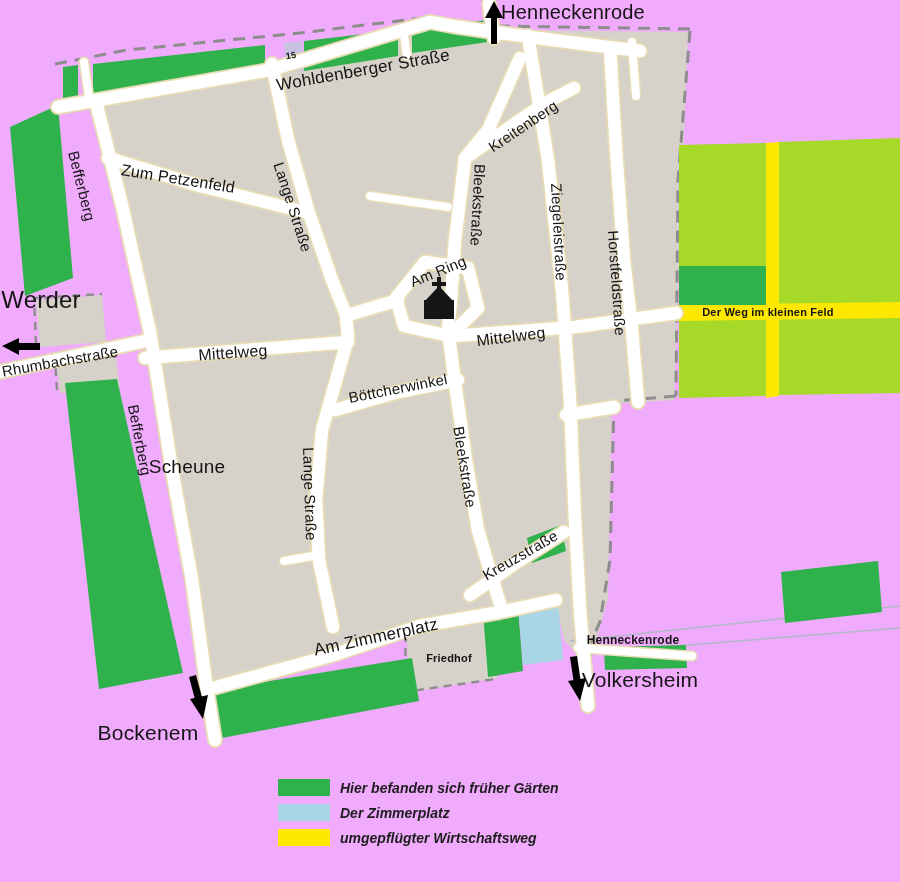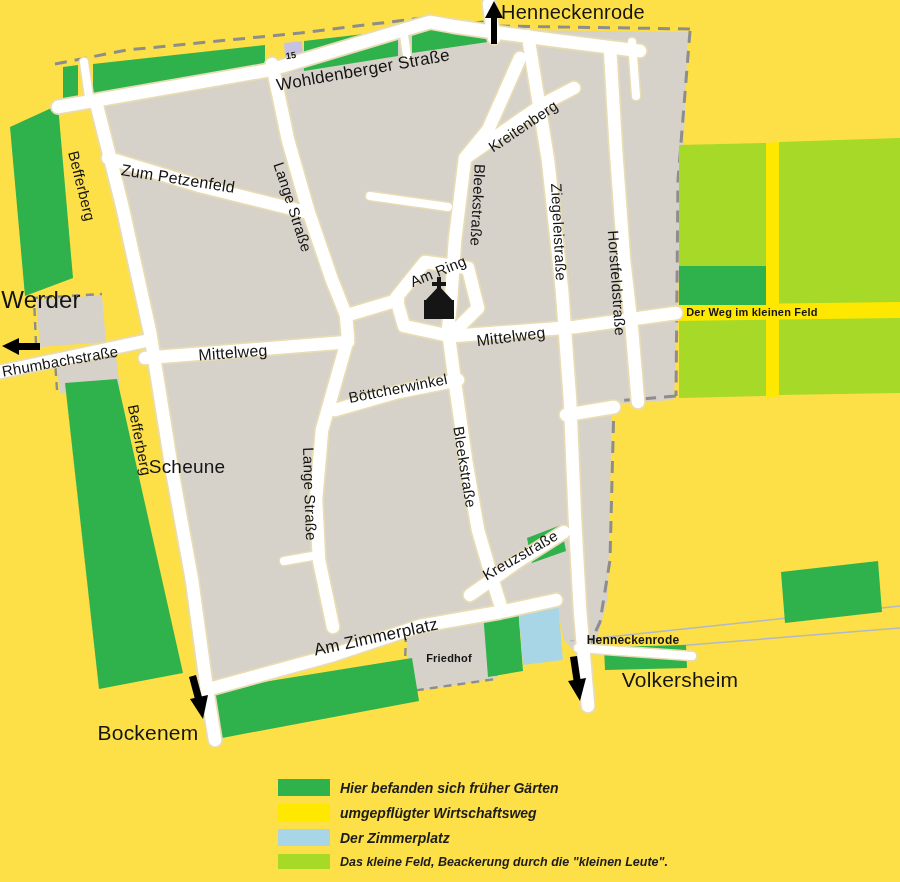--- a/index.html
+++ b/index.html
@@ -1,16 +1,16 @@
 <!DOCTYPE html>
 <html><head>
 <meta charset="utf-8">
 <style>
   html,body{margin:0;padding:0;background:#fff;}
-  #stage{position:relative;width:900px;height:882px;background:#fde047;overflow:hidden;
+  #stage{position:relative;width:900px;height:882px;background:#f0abfc;overflow:hidden;
          font-family:"Liberation Sans", sans-serif;}
   #mapsvg{position:absolute;left:0;top:0;}
   .lbl{position:absolute;transform:translate(-50%,-50%) rotate(var(--r,0deg));
        font-size:var(--s,15px);font-weight:var(--w,400);color:#141414;
        white-space:nowrap;letter-spacing:.2px;line-height:1;}
   .legend{position:absolute;left:278px;top:779px;font-style:italic;}
   .legend-row{display:flex;align-items:center;margin-bottom:8px;}
   .swatch{width:52px;height:17px;margin-right:10px;flex:0 0 auto;}
   .legend-label{font-weight:bold;font-size:14px;color:#1c1c1c;white-space:nowrap;}
   .legend-row.small .legend-label{font-size:12.5px;}
@@ -129,36 +129,32 @@
   <span class="lbl" style="left:511px;top:337px;--r:-7deg;--s:16px;">Mittelweg</span>
   <span class="lbl" style="left:398px;top:388px;--r:-11deg;--s:15px;">Böttcherwinkel</span>
   <span class="lbl" style="left:187px;top:466px;--s:19px;">Scheune</span>
   <span class="lbl" style="left:140px;top:440px;--r:79deg;--s:15px;">Befferberg</span>
   <span class="lbl" style="left:310px;top:494px;--r:88deg;--s:15px;">Lange Straße</span>
   <span class="lbl" style="left:465px;top:467px;--r:81deg;--s:15px;">Bleekstraße</span>
   <span class="lbl" style="left:520px;top:555px;--r:-30deg;--s:15px;">Kreuzstraße</span>
   <span class="lbl" style="left:376px;top:637px;--r:-12deg;--s:17px;">Am Zimmerplatz</span>
   <span class="lbl" style="left:449px;top:658px;--s:11px;--w:bold;">Friedhof</span>
   <span class="lbl" style="left:633px;top:640px;--s:12px;--w:bold;">Henneckenrode</span>
-  <span class="lbl" style="left:640px;top:679px;margin-left:40px;--s:21px;">Volkersheim</span>
+  <span class="lbl" style="left:640px;top:679px;--s:21px;">Volkersheim</span>
   <span class="lbl" style="left:148px;top:732px;--s:21px;">Bockenem</span>
-  <span class="lbl" style="left:752px;top:312px;--s:11px;--w:bold;">Der Weg im kleinen Feld</span>
+  <span class="lbl" style="left:768px;top:312px;--s:11px;--w:bold;">Der Weg im kleinen Feld</span>
 
   <div class="legend">
     <div class="legend-row">
       <div class="swatch" style="background: rgb(47, 177, 76);"></div>
       <span class="legend-label">Hier befanden sich früher Gärten</span>
     </div>
     <div class="legend-row">
-      <div class="swatch" style="background: rgb(255, 232, 0);"></div>
-      <span class="legend-label">umgepflügter Wirtschaftsweg</span>
-    </div>
-    <div class="legend-row">
       <div class="swatch" style="background: rgb(169, 214, 231);"></div>
       <span class="legend-label">Der Zimmerplatz</span>
     </div>
-    <div class="legend-row small">
-      <div class="swatch" style="background: rgb(166, 217, 40);"></div>
-      <span class="legend-label">Das kleine Feld,  Beackerung durch die "kleinen Leute".</span>
+    <div class="legend-row">
+      <div class="swatch" style="background: rgb(255, 232, 0);"></div>
+      <span class="legend-label">umgepflügter Wirtschaftsweg</span>
     </div>
   </div>
 
 </div>
 
 </body></html>

